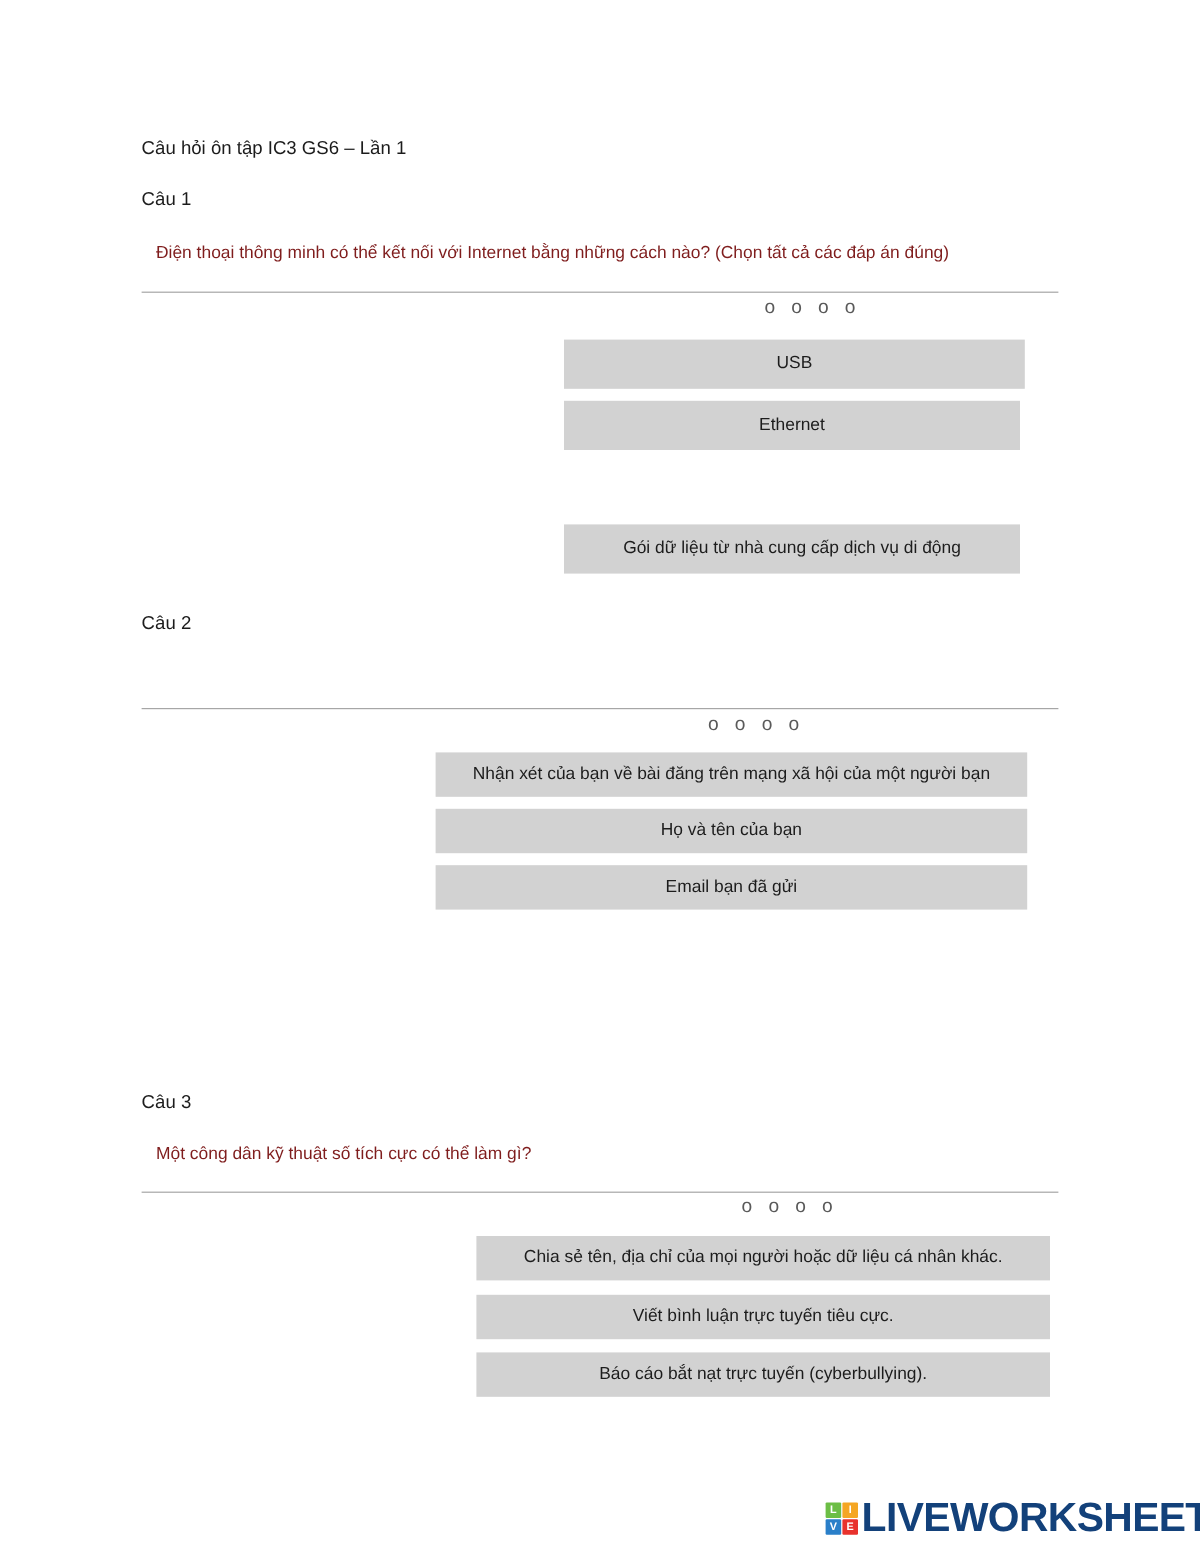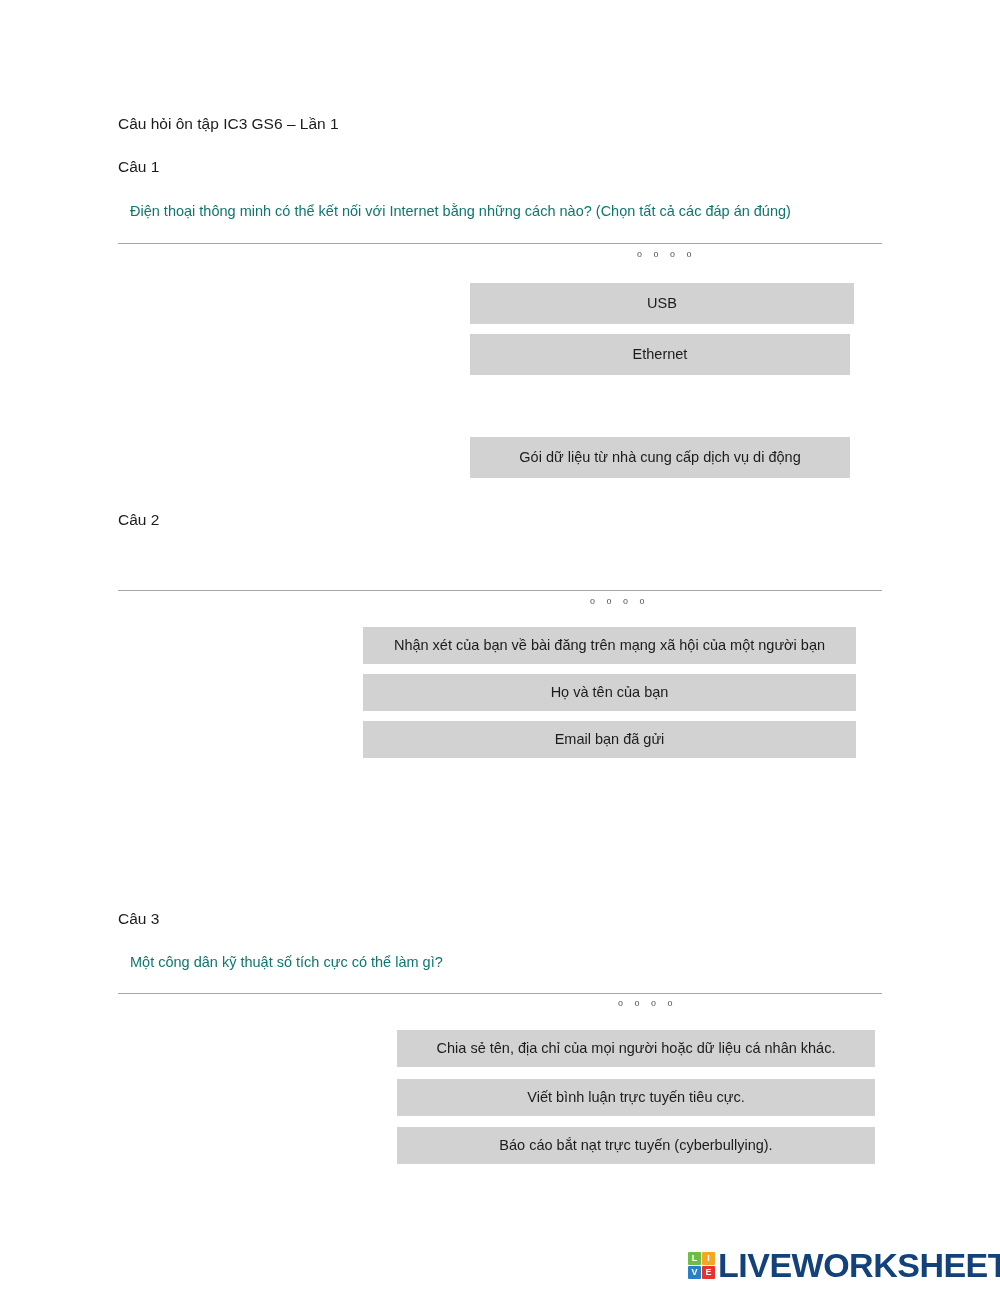--- a/index.html
+++ b/index.html
@@ -39,41 +39,41 @@
     line-height: 22px;
     color: #1c1c1c;
     white-space: nowrap;
   }
 
   .q-text {
     position: absolute;
     left: 130px;
     font-size: 14.5px;
     line-height: 22px;
-    color: #0f766e;
+    color: #7f1d1d;
     white-space: nowrap;
   }
   .q-text b { font-weight: 700; }
 
   
   .rule {
     position: absolute;
     left: 118px;
     width: 764px;
     height: 1px;
     background: #a6a6a6;
   }
 
   
   .dots {
     position: absolute;
-    font-size: 10px;
+    font-size: 16px;
     letter-spacing: 4.5px;
     color: #5a5a5a;
-    font-family: Liberation Serif, serif;
+    font-family: Liberation Sans, sans-serif;
     white-space: nowrap;
   }
 
   
   .opt {
     position: absolute;
     background: #d2d2d2;
     display: flex;
     align-items: center;
     justify-content: center;

